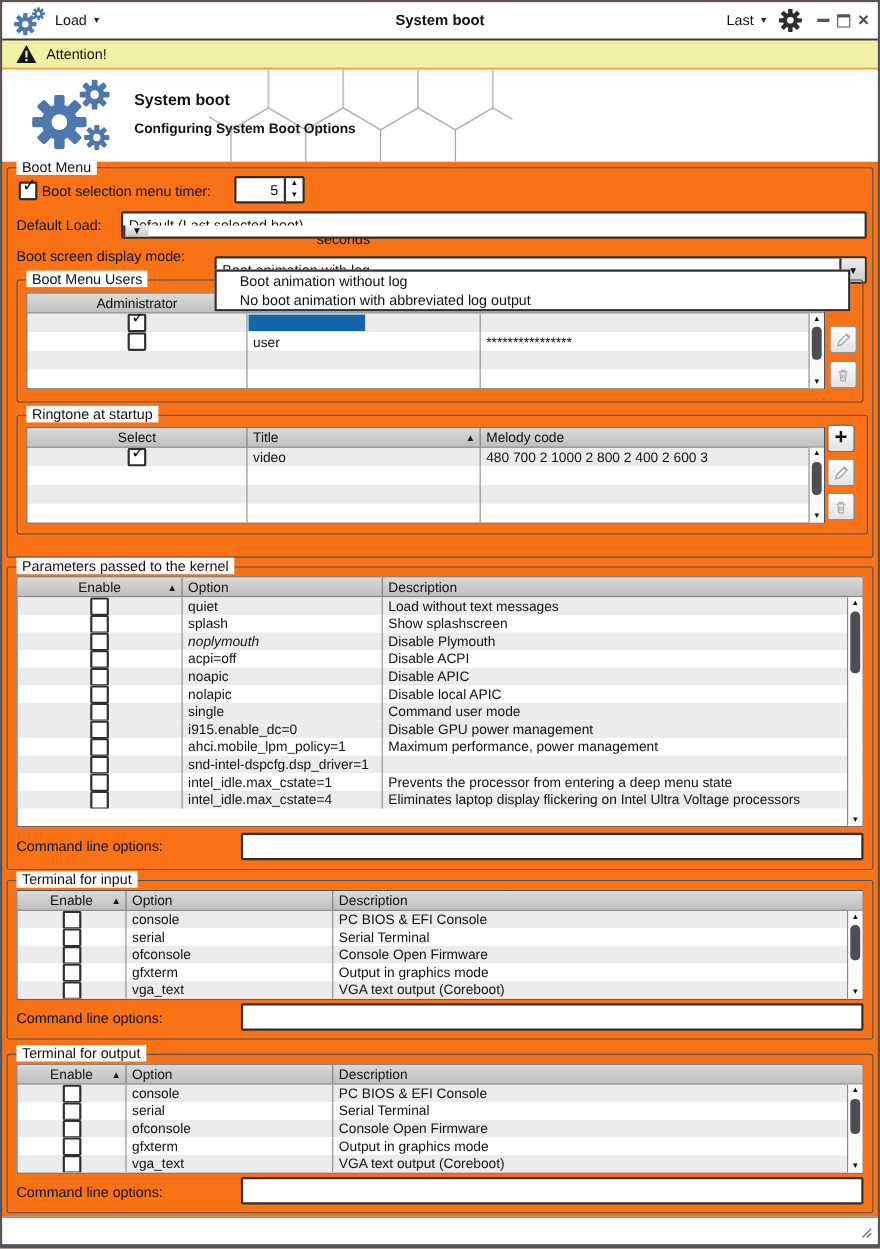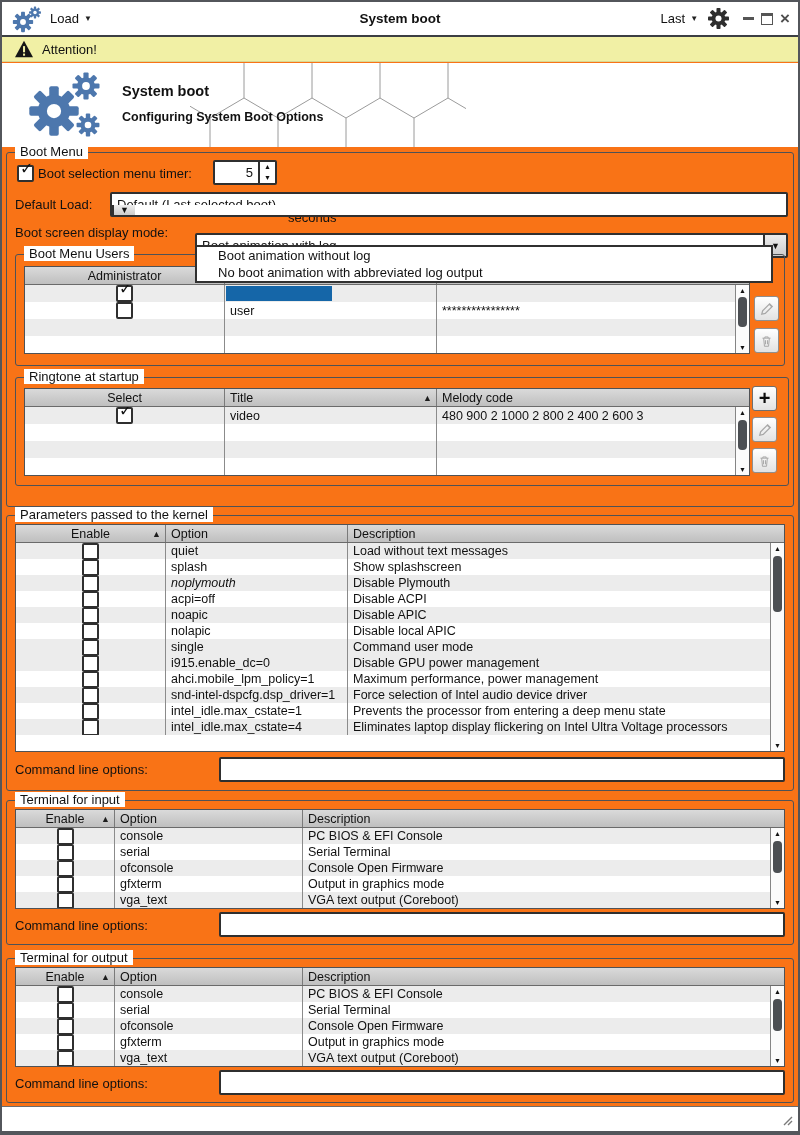--- a/index.html
+++ b/index.html
@@ -276,21 +276,21 @@
           <div class="th left grow">Melody code</div>
         </div>
         <div class="tbody">
           <div class="trow h17 odd">
             <div class="td center" style="width:200px;">
                   <span class="cb">
                     <span class="tick">✓</span>
                   </span>
                 </div>
             <div class="td" style="width:212px;">video</div>
-            <div class="td grow">480 900 2 1000 2 800 2 400 2 600 3</div>
+            <div class="td grow">480 700 2 1000 2 800 2 400 2 600 3</div>
           </div>
           <div class="trow h17">
             <div class="td center" style="width:200px;"></div>
                 <div class="td" style="width:212px;"></div>
                 <div class="td grow"></div>
           </div>
           <div class="trow h17 odd">
             <div class="td center" style="width:200px;"></div>
                 <div class="td" style="width:212px;"></div>
                 <div class="td grow"></div>
@@ -406,21 +406,20 @@
               </div>
     <div class="td" style="width:182px;">ahci.mobile_lpm_policy=1</div>
     <div class="td grow">Maximum performance, power management</div>
   </div>
 
   <div class="trow odd">
     <div class="td center" style="width:150px;">
                 <span class="cb"></span>
               </div>
     <div class="td" style="width:182px;">snd-intel-dspcfg.dsp_driver=1</div>
-    <div class="td grow">Force selection of Intel audio device driver</div>
   </div>
 
   <div class="trow">
     <div class="td center" style="width:150px;">
                 <span class="cb"></span>
               </div>
     <div class="td" style="width:182px;">intel_idle.max_cstate=1</div>
     <div class="td grow">Prevents the processor from entering a deep menu state</div>
   </div>
 

